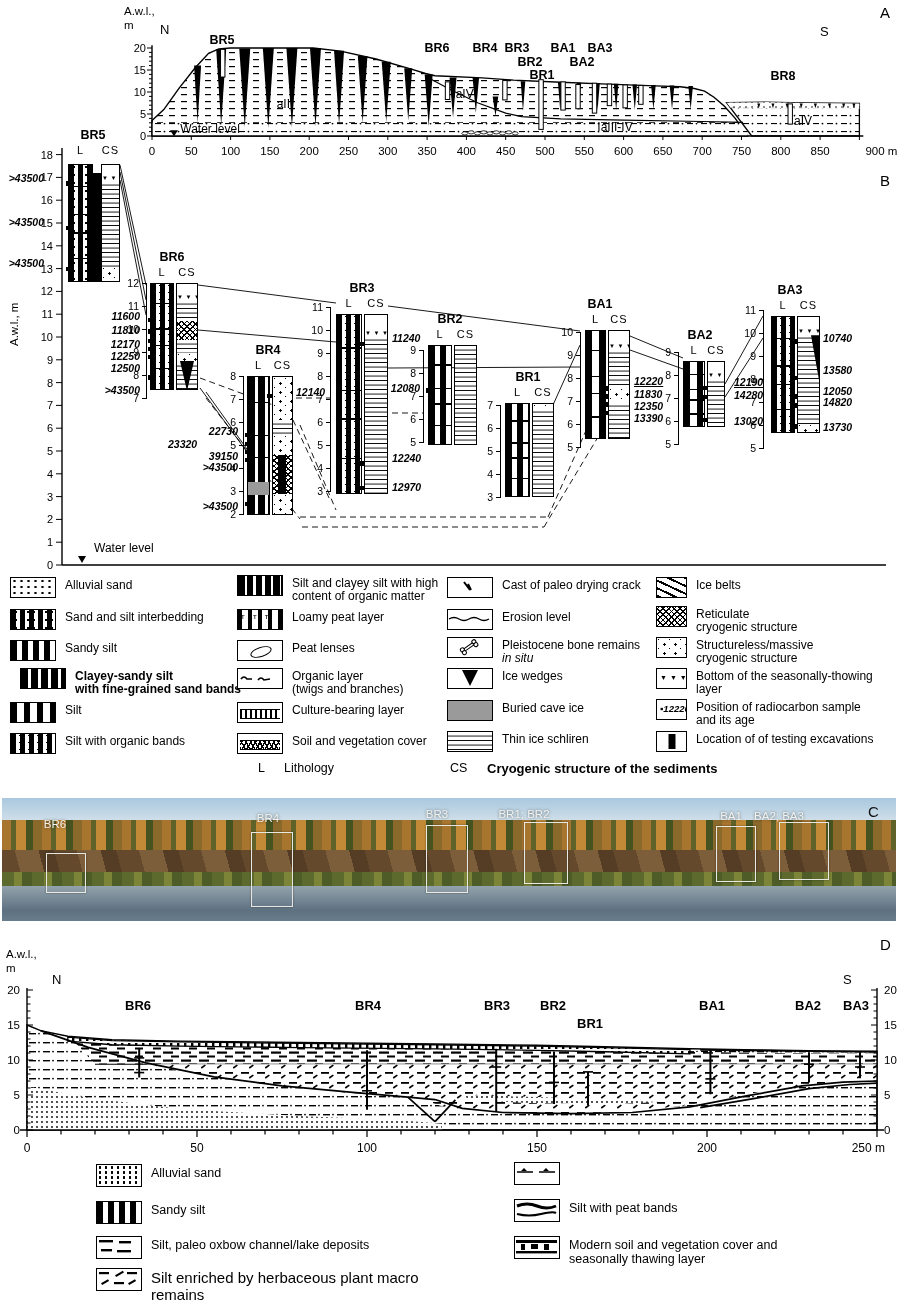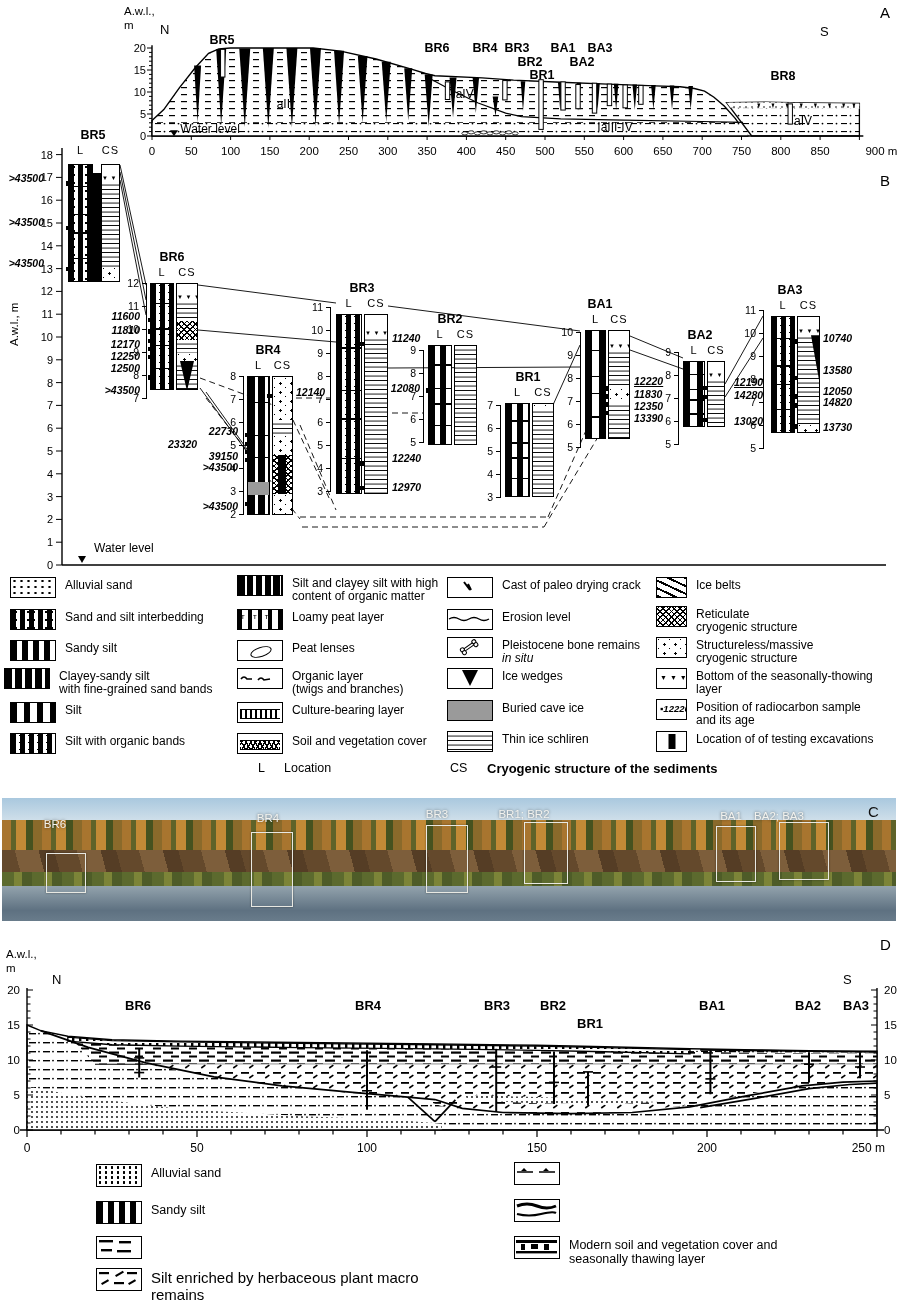--- a/index.html
+++ b/index.html
@@ -628,21 +628,21 @@
         <div class="txt" style="width: 168px;">Alluvial sand</div>
       </div>
       <div class="legend-item" style="left: 10px; top: 609px;">
         <div class="sw p-interbed" style="width: 46px;"></div>
         <div class="txt" style="width: 168px;">Sand and silt interbedding</div>
       </div>
       <div class="legend-item" style="left: 10px; top: 640px;">
         <div class="sw p-sandy-silt" style="width: 46px;"></div>
         <div class="txt" style="width: 168px;">Sandy silt</div>
       </div>
-      <div class="legend-item" style="left: 4px; top: 668px;">
+      <div class="legend-item" style="left: 20px; top: 668px; font-weight: bold;">
         <div class="sw p-clayey" style="width: 46px;"></div>
         <div class="txt" style="width: 168px;">Clayey-sandy silt
 with fine-grained sand bands</div>
       </div>
       <div class="legend-item" style="left: 10px; top: 702px;">
         <div class="sw p-silt" style="width: 46px;"></div>
         <div class="txt" style="width: 168px;">Silt</div>
       </div>
       <div class="legend-item" style="left: 10px; top: 733px;">
         <div class="sw p-silt-organic" style="width: 46px;"></div>
@@ -750,21 +750,21 @@
         <div class="txt" style="width: 205px;">Position of radiocarbon sample
 and its age</div>
       </div>
       <div class="legend-item" style="left: 656px; top: 731px;">
         <div class="sw" style="width: 31px;">
           <div class="inner-vbar"></div>
         </div>
         <div class="txt" style="width: 205px;">Location of of testing excavations</div>
       </div>
       <div class="lbl" style="left: 258px; top: 761px; font-size: 12.5px;">L</div>
-      <div class="lbl" style="left: 284px; top: 761px; font-size: 12.5px;">Location</div>
+      <div class="lbl" style="left: 284px; top: 761px; font-size: 12.5px;">Lithology</div>
       <div class="lbl" style="left: 450px; top: 761px; font-size: 12.5px;">CS</div>
       <div class="lbl" style="left: 487px; top: 761px; font-size: 13px; font-weight: bold;">Cryogenic structure of the sediments</div>
     </div>
 
   <div id="panelC" style="position: absolute; left: 2px; top: 798px; width: 894px; height: 123px; overflow: hidden; background: rgb(207, 223, 233);">
       <div style="position: absolute; left: 0px; right: 0px; top: 0px; height: 38px; background: linear-gradient(rgb(169, 200, 222), rgb(214, 227, 236) 70%, rgb(233, 238, 242));"></div>
       <div style="position: absolute; left: 0px; right: 0px; top: 22px; height: 52px; background: repeating-linear-gradient(90deg, rgb(168, 117, 47) 0px, rgb(168, 117, 47) 9px, rgb(95, 99, 41) 9px, rgb(95, 99, 41) 14px, rgb(194, 138, 54) 14px, rgb(194, 138, 54) 24px, rgb(70, 82, 31) 24px, rgb(70, 82, 31) 31px, rgb(138, 106, 43) 31px, rgb(138, 106, 43) 40px); filter: blur(0.4px);"></div>
       <div style="position: absolute; left: 0px; right: 0px; top: 52px; height: 38px; background: repeating-linear-gradient(75deg, rgb(100, 73, 44) 0px, rgb(100, 73, 44) 22px, rgb(125, 94, 59) 22px, rgb(125, 94, 59) 45px, rgb(85, 61, 37) 45px, rgb(85, 61, 37) 60px);"></div>
       <div style="position: absolute; left: 0px; right: 0px; top: 74px; height: 17px; background: repeating-linear-gradient(90deg, rgb(92, 106, 46) 0px, rgb(92, 106, 46) 12px, rgb(124, 132, 56) 12px, rgb(124, 132, 56) 20px, rgb(78, 92, 40) 20px, rgb(78, 92, 40) 30px);"></div>
       <div style="position: absolute; inset: 88px 0px 0px; background: linear-gradient(rgb(147, 163, 173), rgb(94, 113, 129) 70%, rgb(105, 124, 139));"></div>
@@ -952,20 +952,21 @@
         <div class="sw p-sandy-silt" style="width: 46px; height: 23px;"></div>
         <div class="txt" style="width: 330px; font-size: 12.5px;">Sandy silt</div>
       </div>
       <div class="legend-item" style="left: 96px; top: 1236px;">
         <div class="sw" style="width: 46px; height: 23px;"><svg width="43" height="20" viewBox="0 0 43 20">
             <rect x="2" y="3" width="14" height="2.4" fill="#000"></rect>
             <rect x="22" y="4" width="12" height="2.4" fill="#000"></rect>
             <rect x="4" y="12" width="11" height="2.4" fill="#000"></rect>
             <rect x="20" y="13" width="14" height="2.4" fill="#000"></rect>
           </svg></div>
+        <div class="txt" style="width: 330px; font-size: 12.5px;">Silt, paleo oxbow channel/lake deposits</div>
       </div>
       <div class="legend-item" style="left: 96px; top: 1268px;">
         <div class="sw" style="width: 46px; height: 23px;"><svg width="43" height="20" viewBox="0 0 43 20">
             <rect x="2" y="3" width="10" height="2.2" fill="#000"></rect>
             <rect x="18" y="4" width="9" height="2.2" fill="#000" transform="rotate(-30 22 5)"></rect>
             <rect x="30" y="3" width="10" height="2.2" fill="#000"></rect>
             <rect x="4" y="12" width="8" height="2.2" fill="#000" transform="rotate(-30 8 13)"></rect>
             <rect x="17" y="13" width="10" height="2.2" fill="#000"></rect>
             <rect x="31" y="12" width="8" height="2.2" fill="#000" transform="rotate(-30 35 13)"></rect>
           </svg></div>
@@ -976,20 +977,21 @@
         <div class="sw" style="width: 46px; height: 23px;"><svg width="43" height="20" viewBox="0 0 43 20">
             <path d="M2 9 h16 M24 9 h16" stroke="#000" stroke-width="1.6"></path>
             <path d="M6 8 l3 -3 l3 3 z M28 8 l3 -3 l3 3 z" fill="#000"></path>
           </svg></div>
       </div>
       <div class="legend-item" style="left: 514px; top: 1199px;">
         <div class="sw" style="width: 46px; height: 23px;"><svg width="43" height="20" viewBox="0 0 43 20">
             <path d="M2 6 q10 -4 20 0 t19 0" stroke="#000" stroke-width="3" fill="none"></path>
             <path d="M2 14 q12 3 24 0 t15 -1" stroke="#000" stroke-width="2.2" fill="none"></path>
           </svg></div>
+        <div class="txt" style="width: 310px; font-size: 12.5px;">Silt with peat bands</div>
       </div>
       <div class="legend-item" style="left: 514px; top: 1236px;">
         <div class="sw" style="width: 46px; height: 23px;"><svg width="43" height="20" viewBox="0 0 43 20">
             <rect x="1" y="3" width="41" height="3" fill="#000"></rect>
             <rect x="1" y="14" width="41" height="2.4" fill="#000"></rect>
             <rect x="6" y="7" width="4" height="6" fill="#000"></rect>
             <rect x="16" y="7" width="7" height="5" fill="#000"></rect>
             <rect x="29" y="7" width="5" height="6" fill="#000"></rect>
           </svg></div>
         <div class="txt" style="width: 310px; font-size: 12.5px;">Modern soil and vegetation cover and

